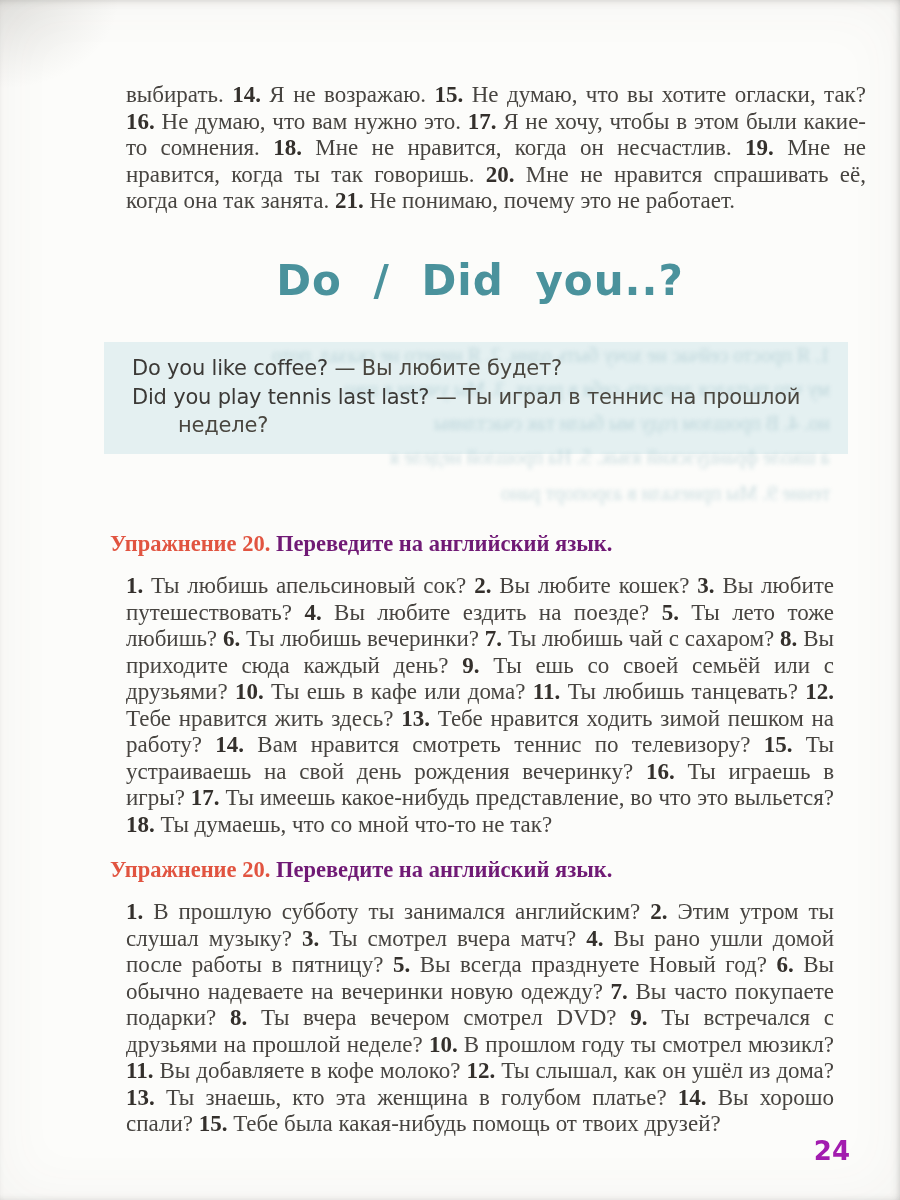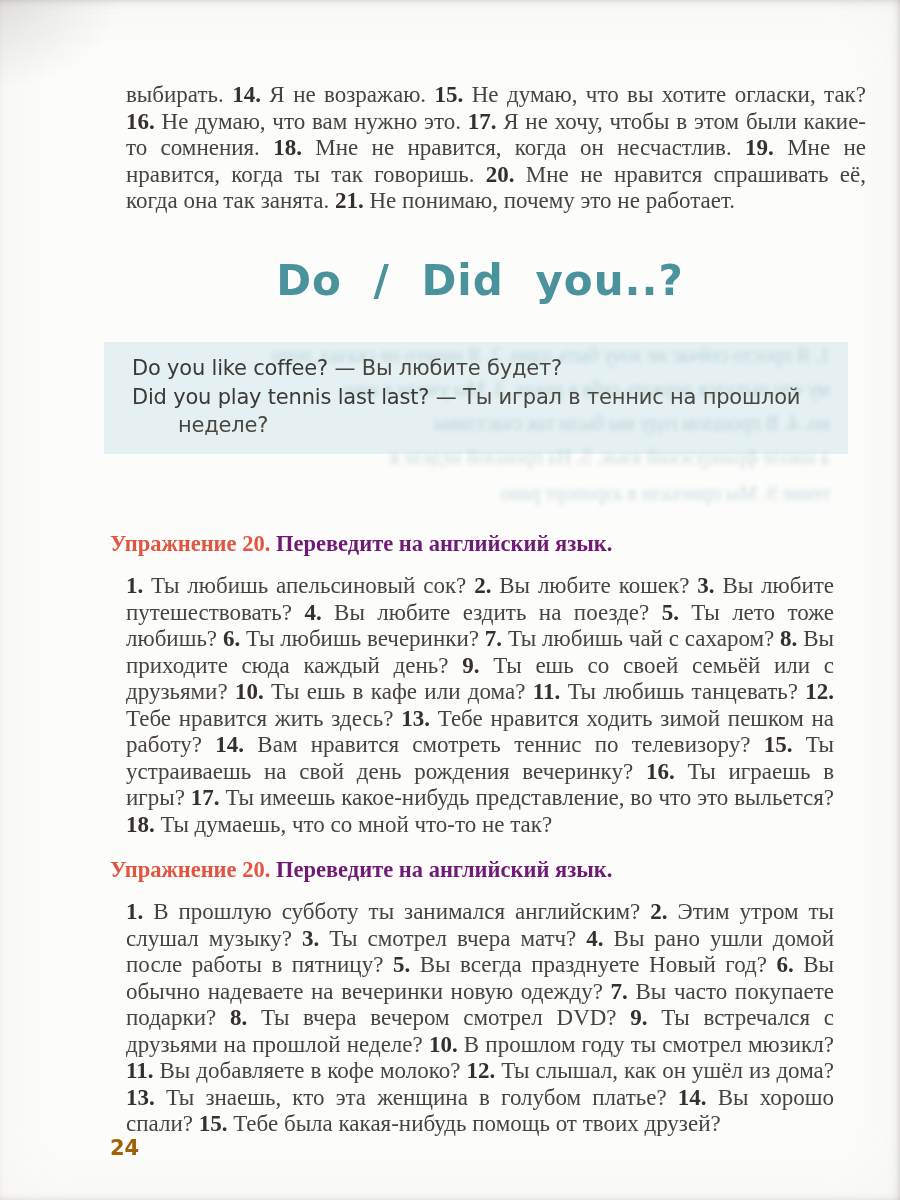--- a/index.html
+++ b/index.html
@@ -87,25 +87,25 @@
     font-size:22.5px;line-height:27px;
     margin:0 0 2px 0;
     font-weight:bold;
   }
   .exercise-label{color:#e15440;}
   .exercise-instruction{color:#701a75;}
   .exercise .body-text{position:static;width:auto;}
   
   .page-number{
     position:absolute;left:110px;top:1136px;width:740px;
-    text-align:left;
+    text-align:right;
     font-family:"DejaVu Sans", sans-serif;
     font-weight:bold;
-    font-size:21px;
-    color:#a16207;
+    font-size:26px;
+    color:#a21caf;
   }
 </style>
 </head>
 <body>
 
 <div class="page">
   <div class="corner-shade"></div>
 
   <p id="top-para" class="body-text">выбирать. <strong>14.</strong> Я не возражаю. <strong>15.</strong> Не думаю, что вы хотите огласки, так? <strong>16.</strong> Не думаю, что вам нужно это. <strong>17.</strong> Я не хочу, чтобы в этом были какие-то сомнения. <strong>18.</strong> Мне не нравится, когда он несчастлив. <strong>19.</strong> Мне не нравится, когда ты так говоришь. <strong>20.</strong> Мне не нравится спрашивать её, когда она так занята. <strong>21.</strong> Не понимаю, почему это не работает.</p>
 

